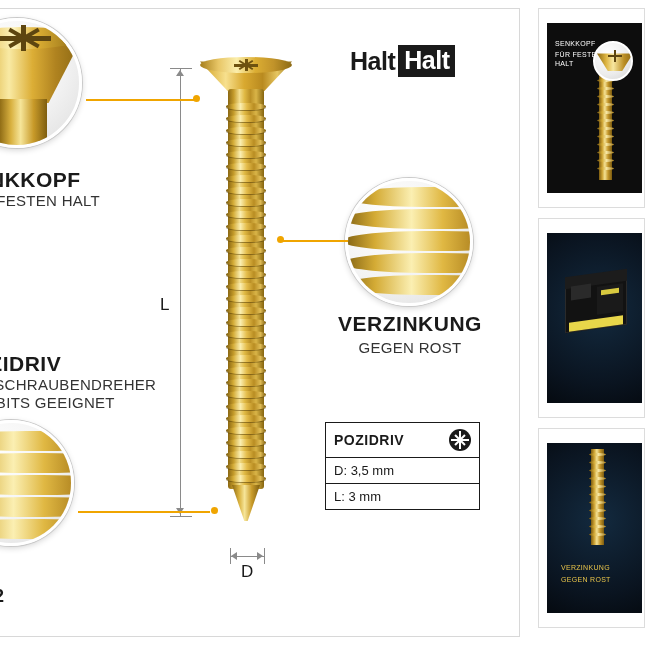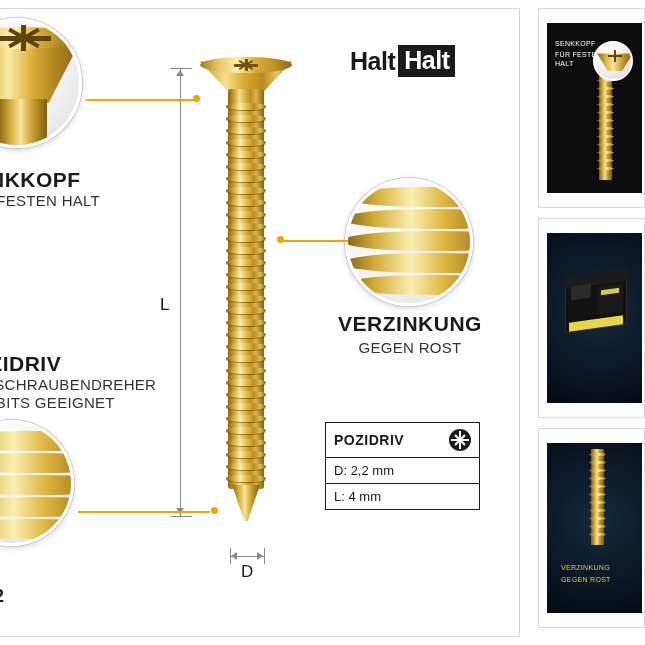--- a/index.html
+++ b/index.html
@@ -495,25 +495,25 @@
         <span>POZIDRIV</span>
         <span class="pozi-icon">
           <span class="pb h"></span>
             <span class="pb v"></span>
           <span class="pb d1"></span>
             <span class="pb d2"></span>
         </span>
       </div>
       <div class="spec-row">
         <span>D:</span>
-        <span>2,2 mm</span>
+        <span>3,5 mm</span>
       </div>
       <div class="spec-row">
         <span>L:</span>
-        <span>4 mm</span>
+        <span>3 mm</span>
       </div>
     </div>
 
     <div class="corner-num">2</div>
   </div>
 
   <div class="thumb-col">
 
     <div class="thumb" id="thumb-1">
       <div class="thumb-inner">

